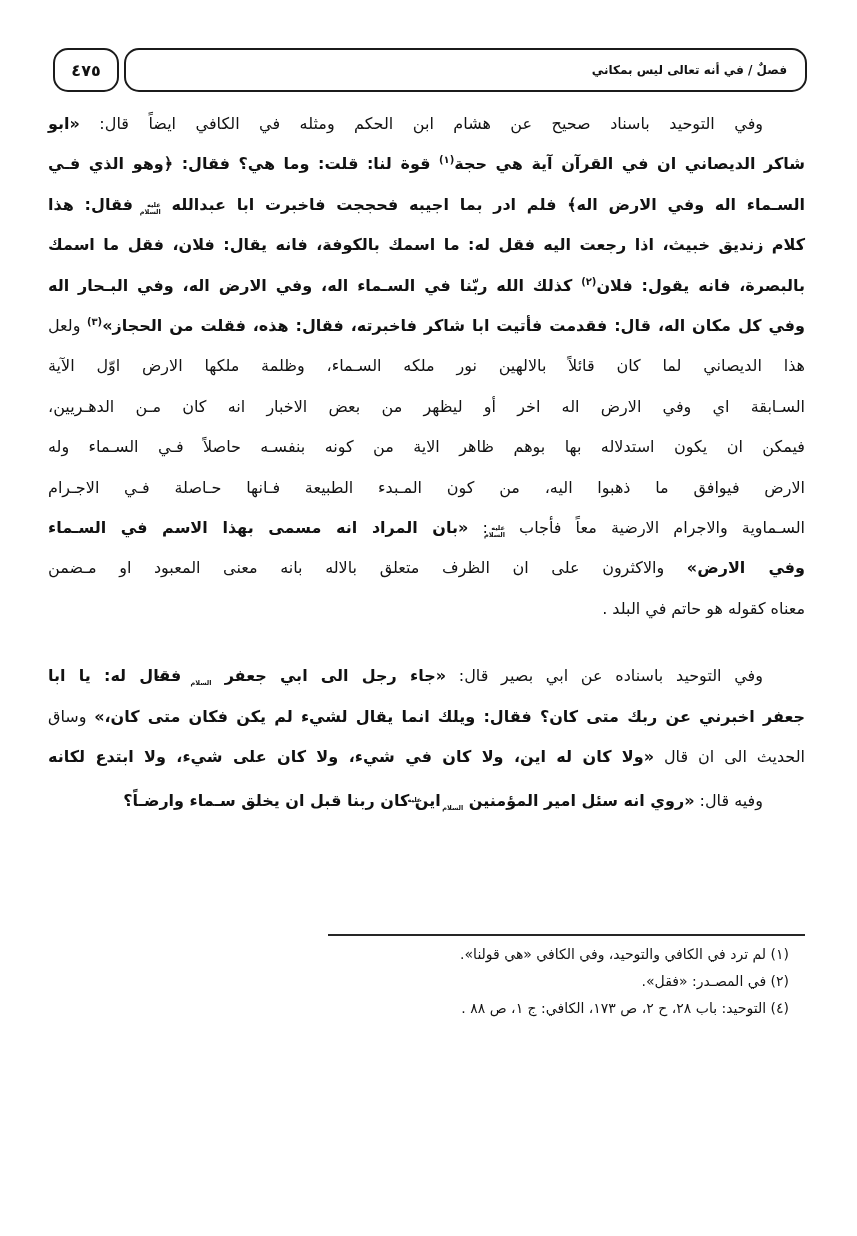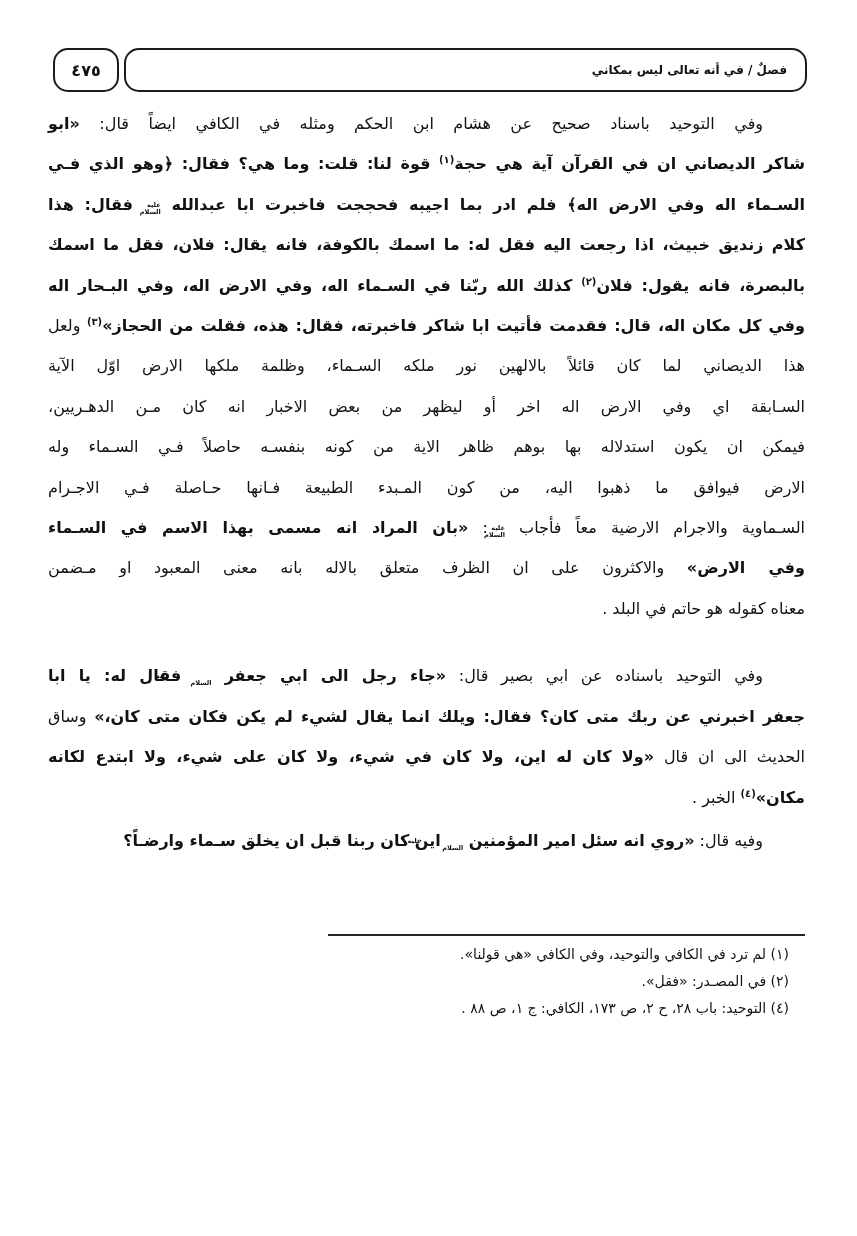--- a/index.html
+++ b/index.html
@@ -73,21 +73,20 @@
         <div class="line"><span class="">فيمكن ان يكون استدلاله بها بوهم ظاهر الاية من كونه بنفسـه حاصلاً فـي السـماء وله</span></div>
         <div class="line"><span class="">الارض فيوافق ما ذهبوا اليه، من كون المـبدء الطبيعة فـانها حـاصلة فـي الاجـرام</span></div>
         <div class="line"><span class="">السـماوية والاجرام الارضية معاً فأجاب </span><span class="as-mark">عليه السلام</span><span class="">: </span><span class="b">«بان المراد انه مسمى بهذا الاسم في السـماء</span></div>
         <div class="line"><span class="b">وفي الارض»</span><span class=""> والاكثرون على ان الظرف متعلق بالاله بانه معنى المعبود او مـضمن</span></div>
         <div class="line end"><span class="">معناه كقوله هو حاتم في البلد .</span></div>
       </div>
       <div class="para">
         <div class="line first"><span class="">وفي التوحيد باسناده عن ابي بصير قال: </span><span class="b">«جاء رجل الى ابي جعفر </span><span class="as-mark">عليه السلام</span><span class="b"> فقال له: يا ابا</span></div>
         <div class="line"><span class="b">جعفر اخبرني عن ربك متى كان؟ فقال: ويلك انما يقال لشيء لم يكن فكان متى كان،»</span><span class=""> وساق</span></div>
         <div class="line"><span class="">الحديث الى ان قال </span><span class="b">«ولا كان له اين، ولا كان في شيء، ولا كان على شيء، ولا ابتدع لكانه</span></div>
-        <div class="line end"><span class="b">مكان»</span><span class="b sup">(٤)</span><span class=""> الخبر .</span></div>
       </div>
       <div class="para">
         <div class="line first end"><span class="">وفيه قال: </span><span class="b">«روي انه سئل امير المؤمنين </span><span class="as-mark">عليه السلام</span><span class="b"> اين كان ربنا قبل ان يخلق سـماء وارضـاً؟</span></div>
       </div>
     </div>
 
   <div class="fn-rule"></div>
 
   <div class="footnotes" id="footnotes">
       <div class="fn-line">(١) لم ترد في الكافي والتوحيد، وفي الكافي «هي قولنا».</div>

